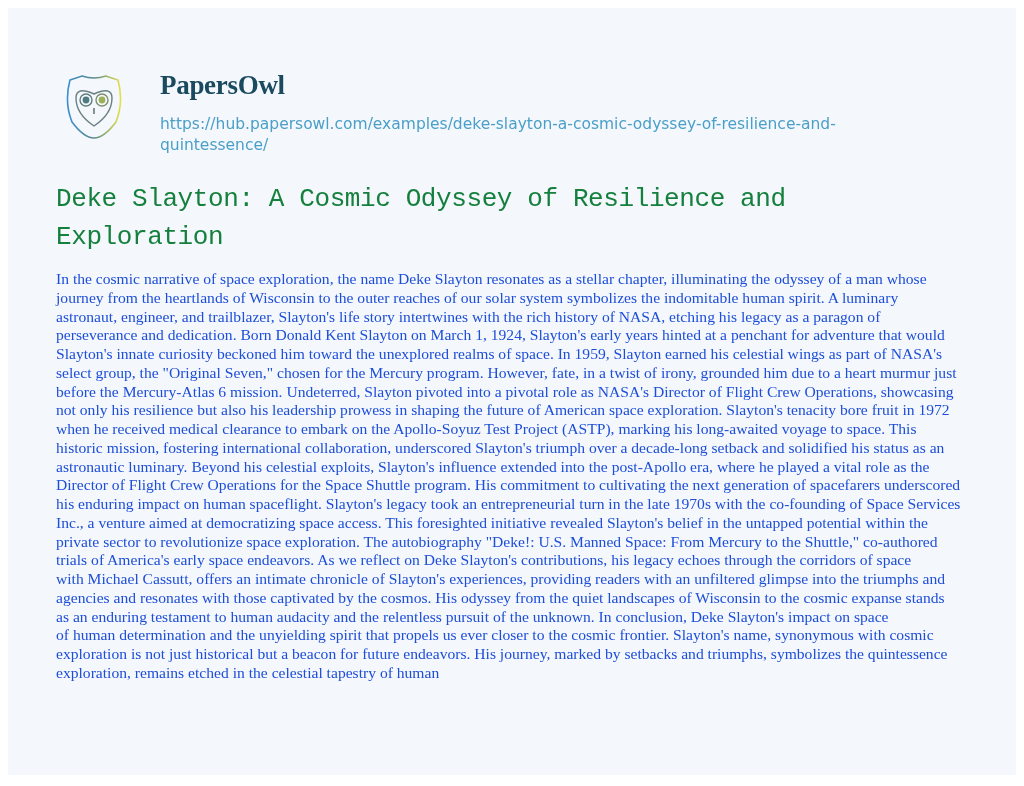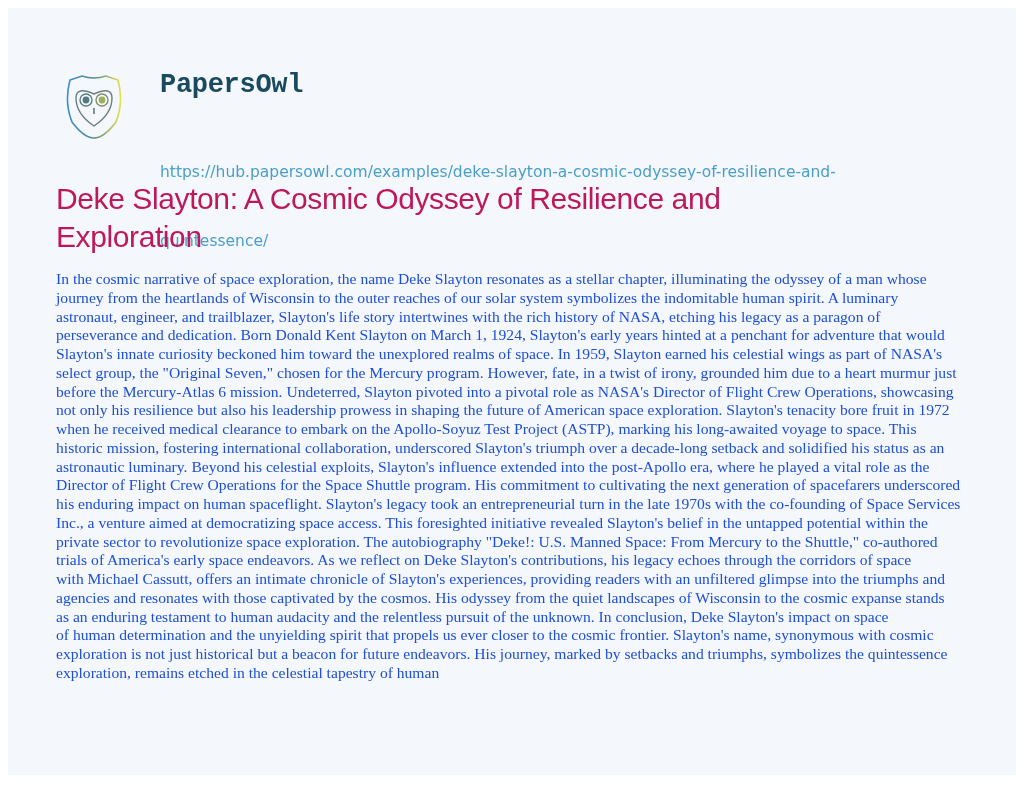--- a/index.html
+++ b/index.html
@@ -8,33 +8,33 @@
   }
   .card {
     position: absolute; left: 8px; top: 8px; width: 1008px; height: 767px;
     background: #f4f7fc;
   }
   .logo {
     position: absolute; left: 56px; top: 64px; width: 60px; height: 70px;
   }
   .brand {
     position: absolute; left: 152px; top: 62px;
-    font-family: Liberation Mono, monospace; font-weight: bold; font-size: 27px;
+    font-family: Liberation Serif, serif; font-weight: bold; font-size: 27px;
     color: #1a4a5e; letter-spacing: -0.3px; text-align: center;
   }
   .url {
     position: absolute; left: 152px; top: 106px; width: 760px;
     font-family: "DejaVu Sans", sans-serif; font-size: 15.5px; line-height: 21px;
     color: #4a9fc8; text-decoration: none;
   }
-  .url span { display: block; white-space: nowrap; margin-top: 48px; }
+  .url span { display: block; white-space: nowrap; }
   .title {
     position: absolute; left: 48px; top: 172px;
-    font-family: Liberation Sans, sans-serif; font-size: 30px; line-height: 38px;
-    color: #be185d; margin: 0; font-weight: normal; letter-spacing: -0.4px;
+    font-family: Liberation Mono, monospace; font-size: 26px; line-height: 38px;
+    color: #15803d; margin: 0; font-weight: normal; letter-spacing: -0.4px;
   }
   .title span { display: block; white-space: nowrap; }
   .body {
     position: absolute; left: 48px; top: 262px; width: 960px;
     font-family: "Liberation Serif", serif; font-size: 15.6px; line-height: 18.75px;
     color: #1d4ed8;
   }
   .body span { display: block; white-space: nowrap; }
 </style>
 </head>

